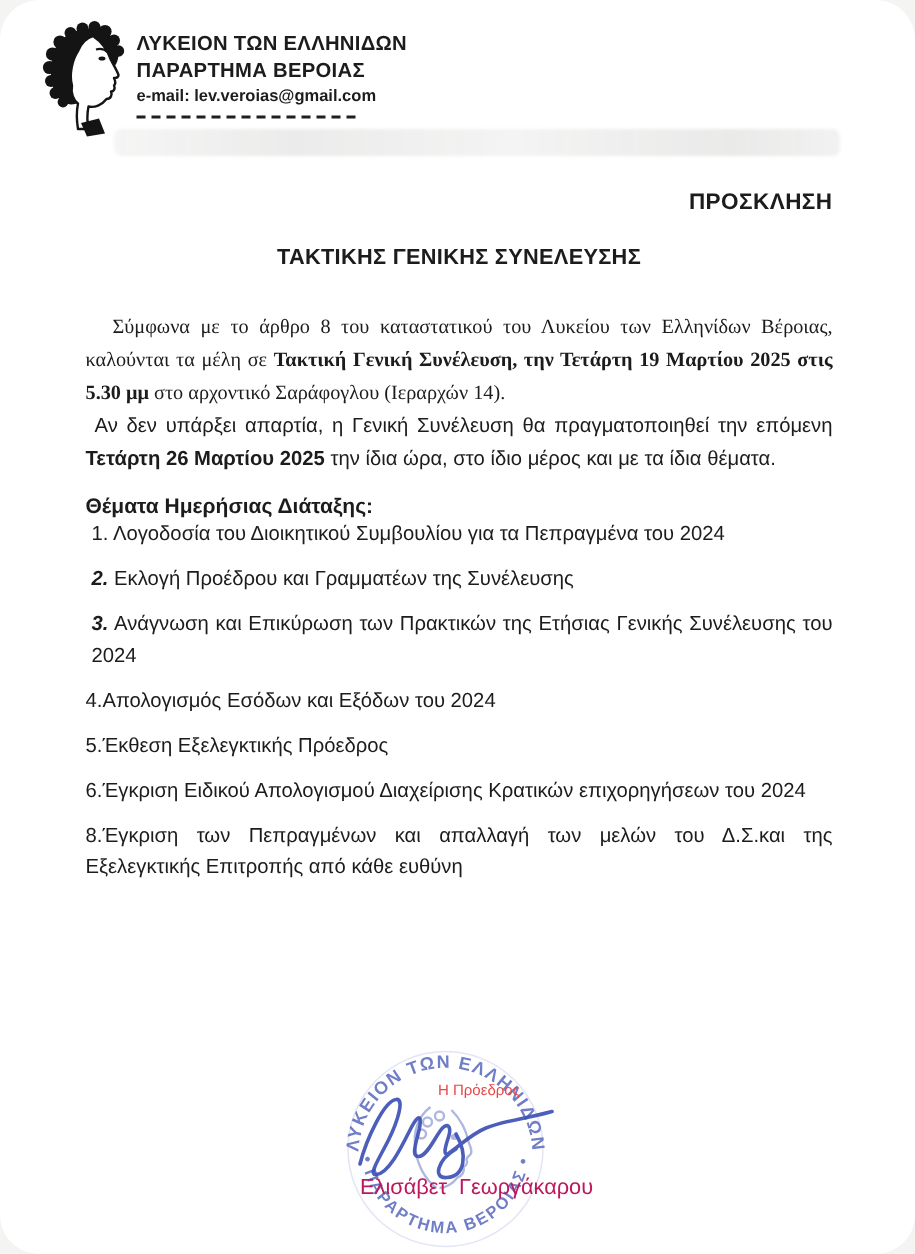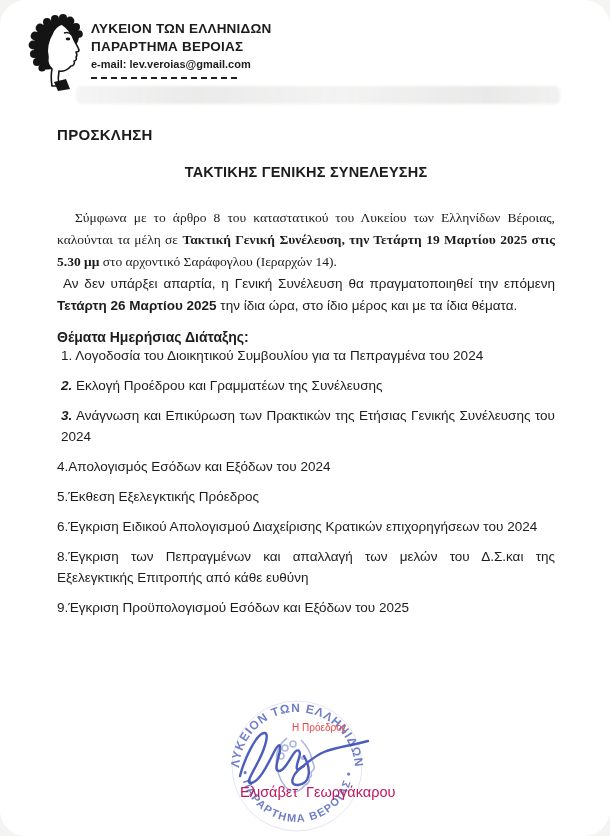--- a/index.html
+++ b/index.html
@@ -20,21 +20,21 @@
   .org2{font-weight:bold;font-size:13.5px;letter-spacing:.2px;margin-top:3px;}
   .email{font-weight:bold;font-size:11px;margin-top:4px;}
   .divider{border-bottom:2px dashed #1f1f1f;width:146px;margin-top:7px;}
   .smudge{
     position:absolute;top:86px;left:76px;width:484px;height:18px;
     background:linear-gradient(90deg,rgba(60,60,55,.05),rgba(60,60,55,.10) 25%,rgba(60,60,55,.06) 55%,rgba(60,60,55,.11) 85%,rgba(60,60,55,.07));
     border-radius:5px;filter:blur(1px);
   }
   
   .content{position:absolute;top:126px;left:57px;width:498px;}
-  .title{ text-align:left;font-weight:bold;font-size:15px;letter-spacing:.3px;}
+  .title{ text-align:right;font-weight:bold;font-size:15px;letter-spacing:.3px;}
   .subtitle{text-align:center;font-weight:bold;font-size:14.5px;letter-spacing:.2px;margin-top:21px;}
   p.para{margin:0;font-size:13.5px;line-height:22px;text-align:justify;}
   p.p1{margin-top:27px;text-indent:18px;font-family:Liberation Serif, serif;}
   p.p2{margin-top:0;text-indent:6px;}
   .b{font-weight:bold;}
   .agenda-heading{font-weight:bold;font-size:14px;margin-top:12px;}
   p.item{margin:0 0 9px 0;font-size:13.5px;line-height:21px;text-align:justify;}
   p.item:first-of-type{margin-top:13px;}
   .num{display:inline;}
   .num.it{font-weight:bold;font-style:italic;}
@@ -99,21 +99,20 @@
 
     <div class="agenda-heading">Θέματα Ημερήσιας Διάταξης:</div>
 
     <p class="item ind"><span class="num">1.</span> <span>Λογοδοσία του Διοικητικού Συμβουλίου για τα Πεπραγμένα του 2024</span></p>
     <p class="item ind"><span class="num it">2.</span> <span>Εκλογή Προέδρου και Γραμματέων της Συνέλευσης</span></p>
     <p class="item ind"><span class="num it">3.</span> <span>Ανάγνωση και Επικύρωση των Πρακτικών της Ετήσιας Γενικής Συνέλευσης του 2024</span></p>
     <p class="item"><span class="num">4.</span><span>Απολογισμός Εσόδων και Εξόδων του 2024</span></p>
     <p class="item"><span class="num">5.</span><span>Έκθεση Εξελεγκτικής Πρόεδρος</span></p>
     <p class="item"><span class="num">6.</span><span>Έγκριση Ειδικού Απολογισμού Διαχείρισης Κρατικών επιχορηγήσεων του 2024</span></p>
     <p class="item"><span class="num">8.</span><span>Έγκριση των Πεπραγμένων και απαλλαγή των μελών του Δ.Σ.και της Εξελεγκτικής Επιτροπής από κάθε ευθύνη</span></p>
-    <p class="item"><span class="num">9.</span><span>Έγκριση Προϋπολογισμού Εσόδων και Εξόδων του 2025</span></p>
   </main>
 
   <div class="sig-block">
 
     <svg class="stamp" viewBox="0 0 140 140">
       <defs>
         <path id="arcT" d="M 12,74 A 58,58 0 0 1 128,74"></path>
         <path id="arcB" d="M 14,70 A 56,56 0 0 0 126,70"></path>
       </defs>
       <circle cx="70" cy="70" r="65" fill="none" stroke="#4a5cb8" stroke-width="1" opacity="0.18"></circle>

